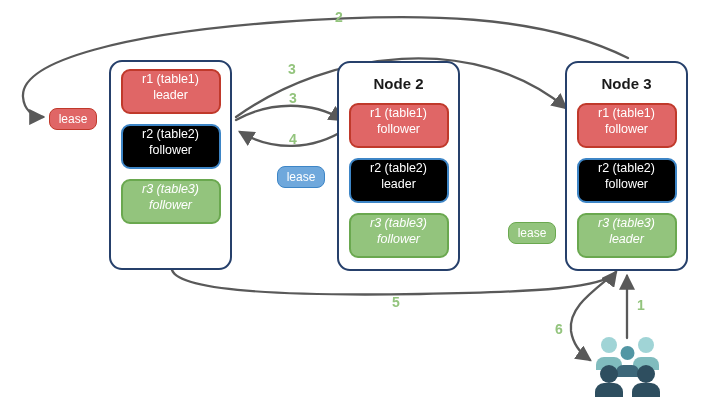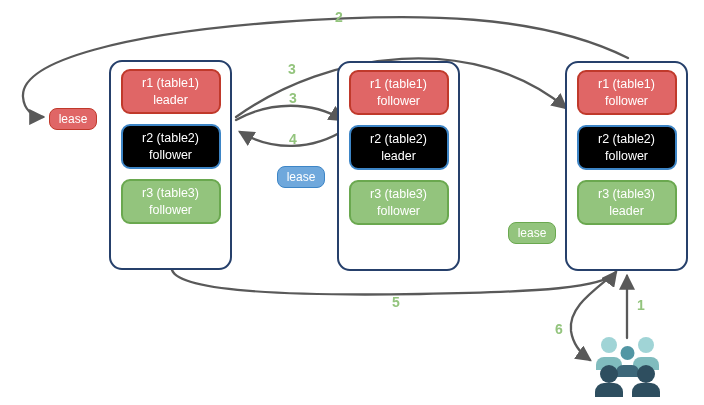--- a/index.html
+++ b/index.html
@@ -11,26 +11,26 @@
   .node{
     position:absolute;width:123px;height:210px;background:#ffffff;
     border:2px solid #26406b;border-radius:13px;box-sizing:border-box;
   }
   .node-title{
     text-align:center;font-weight:bold;font-size:15px;color:#1a1a1a;margin-top:12px;height:18px;
   }
   .replica{
     width:100px;height:45px;margin:10px auto 0;border-radius:9px;border:2px solid;
     color:#ffffff;font-size:12.5px;line-height:1.3;text-align:center;
-    display:flex;flex-direction:column;align-items:center;justify-content:center;box-sizing:border-box;
+    display:flex;flex-direction:column;align-items:center;box-sizing:border-box;
   }
   .replica:first-of-type{margin-top:7px;}
   .replica.red{background:#e06666;border-color:#c0392b;}
   .replica.blue{background:#000000;border-color:#3d85c6;}
-  .replica.green{background:#93c47d;border-color:#6aa84f;}
+  .replica.green{background:#93c47d;border-color:#6aa84f;font-style:italic;}
   .lease{
     position:absolute;width:48px;height:22px;border-radius:8px;border:1.5px solid;
     color:#ffffff;font-size:12px;display:flex;align-items:center;justify-content:center;box-sizing:border-box;
   }
   .lease.red{background:#e06666;border-color:#c0392b;left:49px;top:108px;}
   .lease.blue{background:#6fa8dc;border-color:#3d85c6;left:277px;top:166px;}
   .lease.green{background:#93c47d;border-color:#6aa84f;left:508px;top:222px;}
   .step{
     position:absolute;color:#93c47d;font-weight:bold;font-size:14px;line-height:1;
   }
@@ -74,35 +74,37 @@
       <span>r2 (table2)</span>
       <span>follower</span>
     </div>
     <div class="replica green">
       <span>r3 (table3)</span>
       <span>follower</span>
     </div>
   </div>
 
   <div class="node" style="left:337px;top:61px;">
+    <div class="node-title">Node 2</div>
     <div class="replica red">
       <span>r1 (table1)</span>
       <span>follower</span>
     </div>
     <div class="replica blue">
       <span>r2 (table2)</span>
       <span>leader</span>
     </div>
     <div class="replica green">
       <span>r3 (table3)</span>
       <span>follower</span>
     </div>
   </div>
 
   <div class="node" style="left:565px;top:61px;">
+    <div class="node-title">Node 3</div>
     <div class="replica red">
       <span>r1 (table1)</span>
       <span>follower</span>
     </div>
     <div class="replica blue">
       <span>r2 (table2)</span>
       <span>follower</span>
     </div>
     <div class="replica green">
       <span>r3 (table3)</span>

